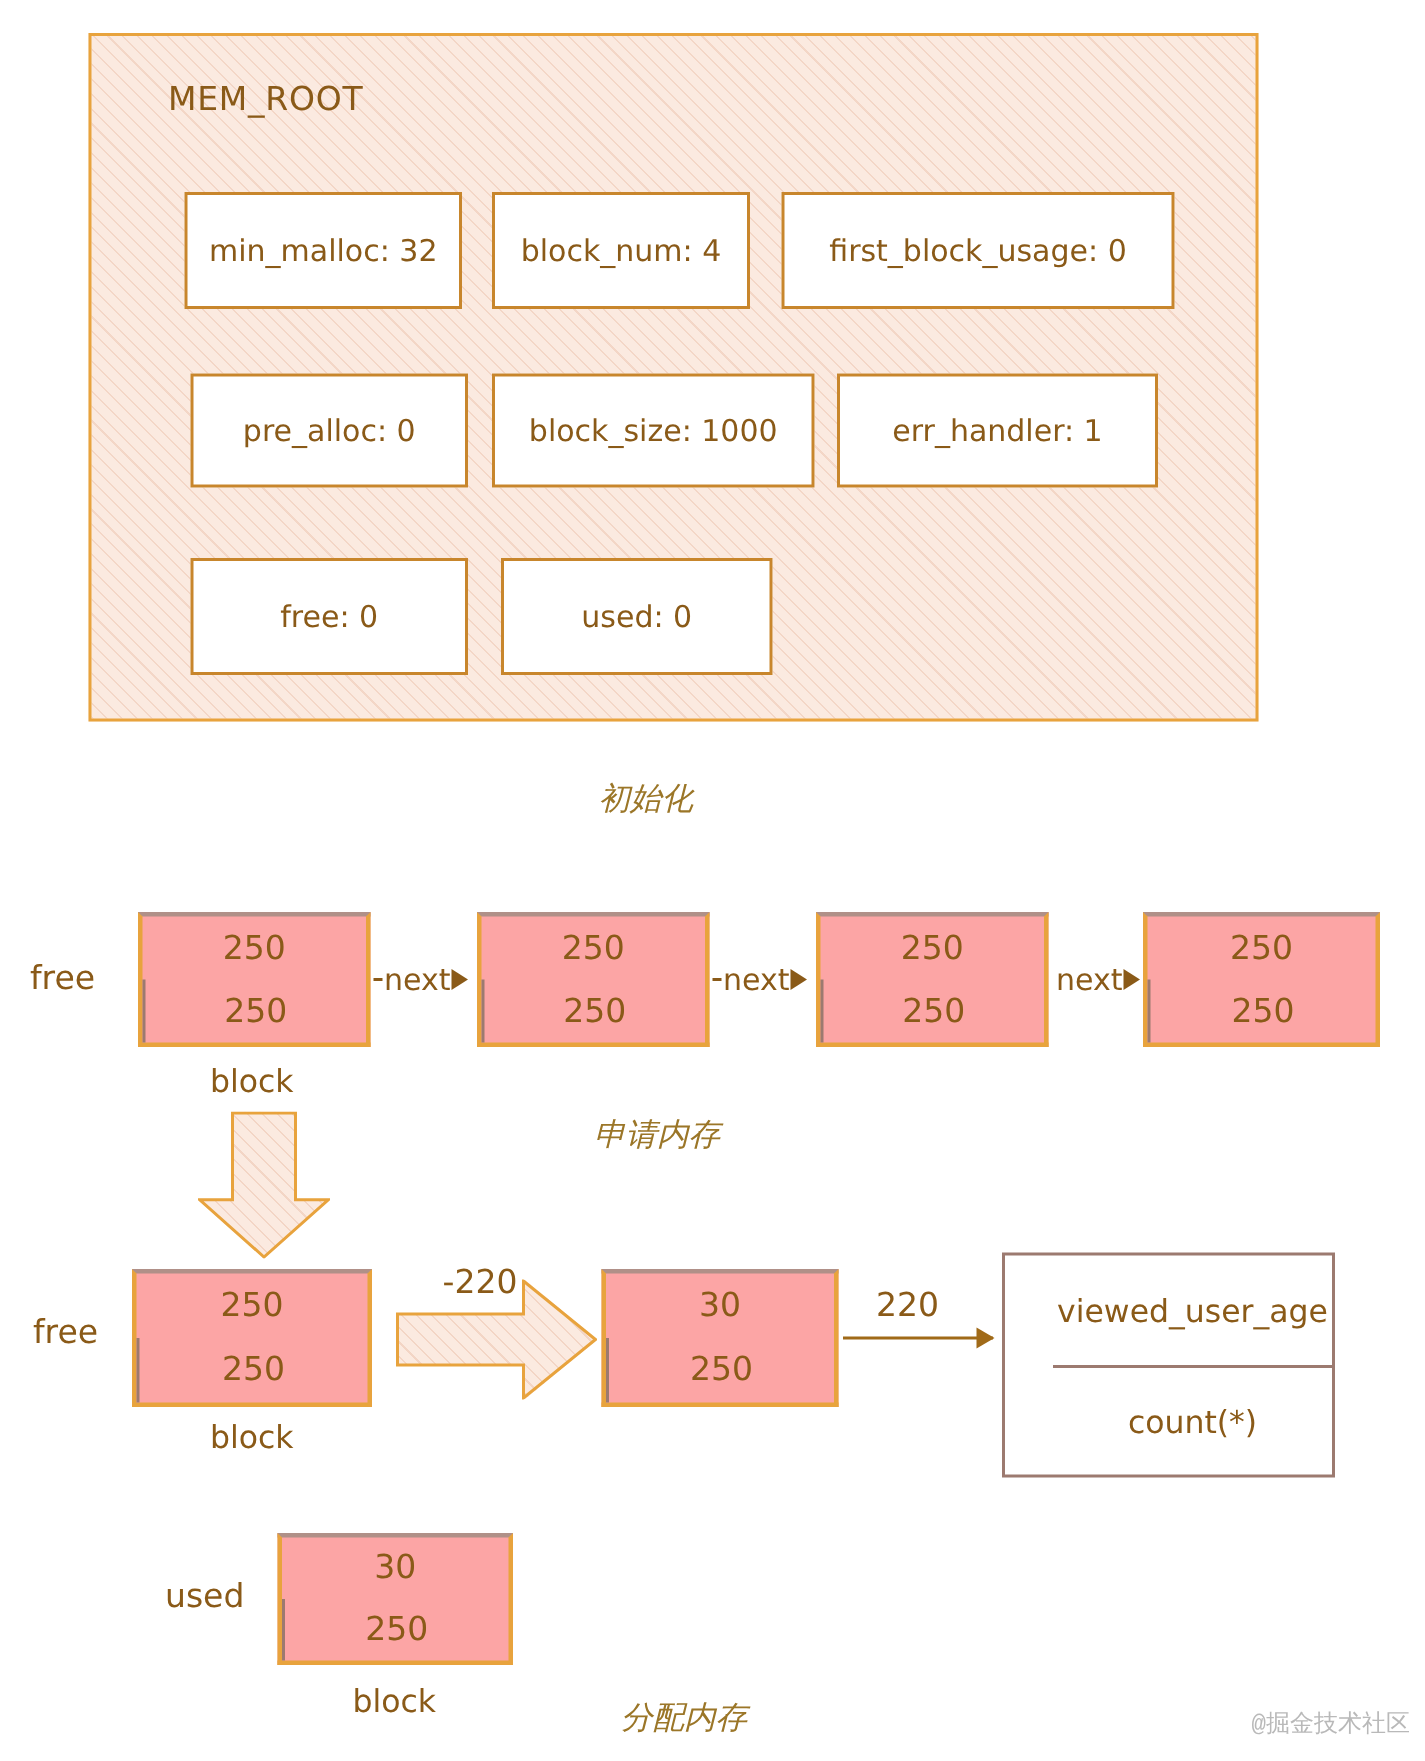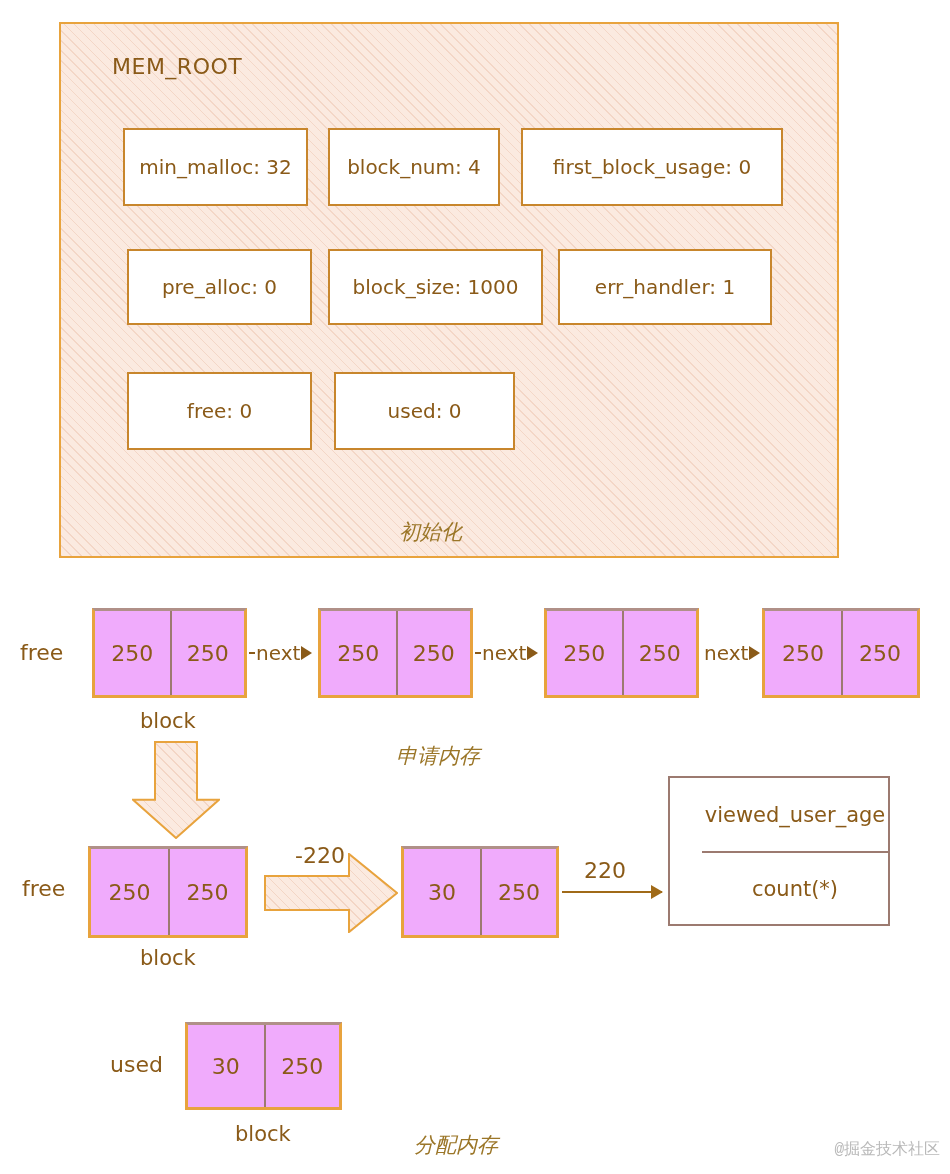--- a/index.html
+++ b/index.html
@@ -21,21 +21,21 @@
     width: 950px;
     height: 1174px;
   }
 
   
   .panel {
     position: absolute;
     left: 59px;
     top: 22px;
     width: 780px;
-    height: 536px;
+    height: 459px;
     box-sizing: border-box;
     border: 2px solid #e8a33d;
     background-color: #fbeae0;
     background-image: repeating-linear-gradient(
         45deg,
         rgba(226,169,140,0.30) 0px,
         rgba(226,169,140,0.30) 1px,
         rgba(255,255,255,0.0) 1px,
         rgba(255,255,255,0.0) 7px);
     padding-left: 28px;
@@ -75,22 +75,23 @@
   }
 
   
   .blk {
     position: absolute;
     box-sizing: border-box;
     border-top: 3px solid #b09088;
     border-bottom: 3px solid #e8a33d;
     border-left: 3px solid #e8a33d;
     border-right: 3px solid #e8a33d;
-    background: #f0abfc;
-    display: flex;
+    background: #fca5a5;
+    display: flex;
+    flex-direction: column;
   }
   .blk .cell {
     flex: 1 1 50%;
     display: flex;
     align-items: center;
     justify-content: center;
     color: #8a5a18;
     font-size: 22px;
     box-sizing: border-box;
   }
@@ -335,21 +336,21 @@
   <div class="arrow-num" style="left:283px; top:843px;margin-left:12px;">-220</div>
 
   <div class="blk" style="left:401px; top:846px; width:158px; height:92px;">
     <div class="cell">30</div>
     <div class="cell">250</div>
   </div>
 
   <div class="line-arrow" style="left:562px; top:891px; width:100px;"></div>
   <div class="arrow-num" style="left:584px; top:858px;">220</div>
 
-  <div class="res-table" style="left:668px; top:776px; width:222px; height:150px;padding-left:32px;">
+  <div class="res-table" style="left:668px; top:835px; width:222px; height:150px;padding-left:32px;">
     <div class="row">viewed_user_age</div>
     <div class="row">count(*)</div>
   </div>
 
   <div class="side-label" style="left:110px; top:1052px;">used</div>
 
   <div class="blk" style="left:185px; top:1022px; width:157px; height:88px;">
     <div class="cell">30</div>
     <div class="cell">250</div>
   </div>

